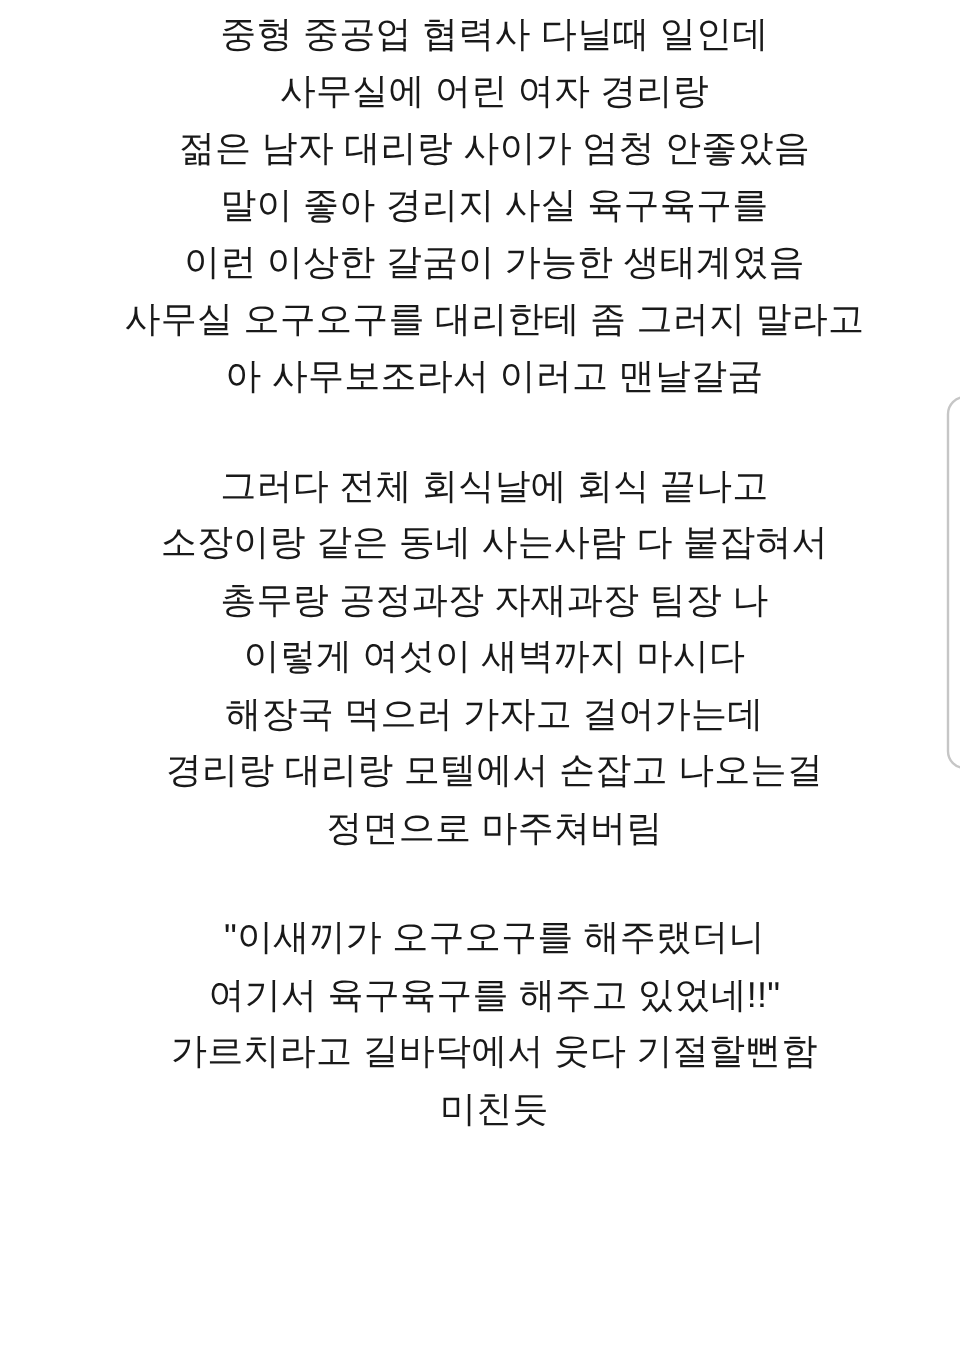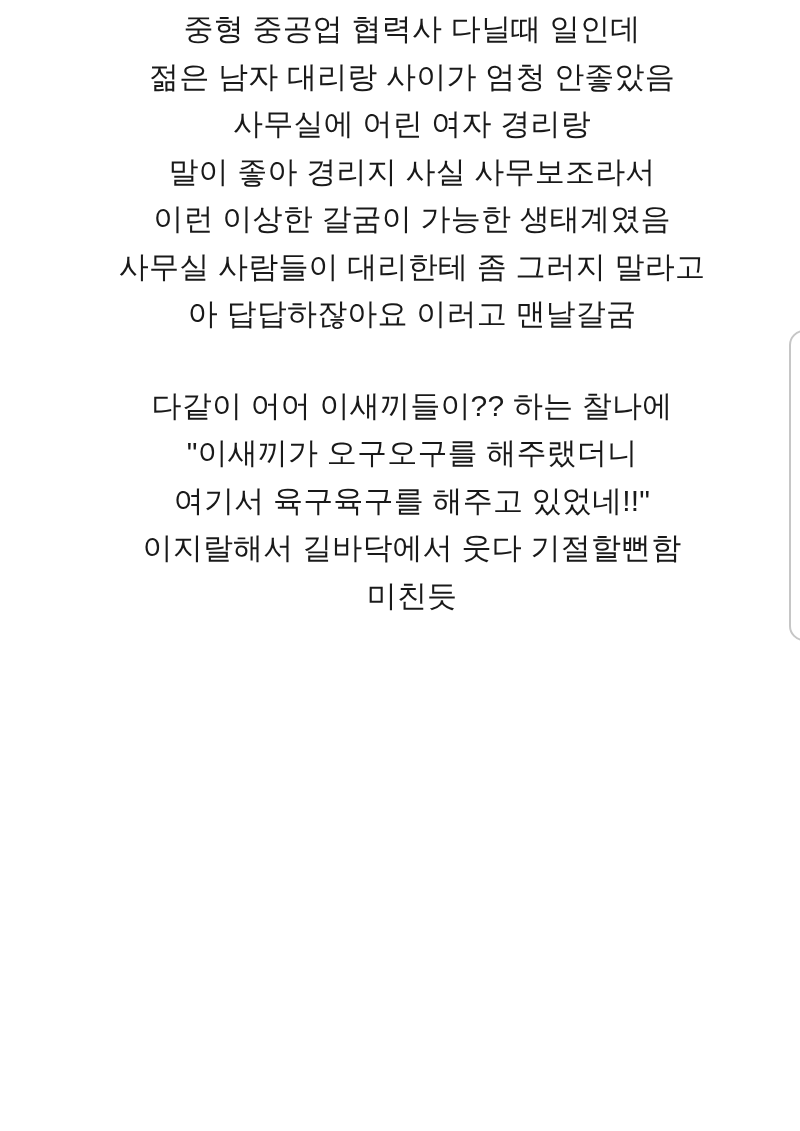--- a/index.html
+++ b/index.html
@@ -48,29 +48,37 @@
     border-radius: 15px;
     box-sizing: border-box;
   }
 </style>
 </head>
 <body>
 
 <main class="story">
   <section class="paragraph">
       <div class="line">중형 중공업 협력사 다닐때 일인데</div>
+      <div class="line">사무실에 어린 여자 경리랑</div>
       <div class="line">젊은 남자 대리랑 사이가 엄청 안좋았음</div>
-      <div class="line">사무실에 어린 여자 경리랑</div>
-      <div class="line">말이 좋아 경리지 사실 사무보조라서</div>
+      <div class="line">말이 좋아 경리지 사실 육구육구를</div>
       <div class="line">이런 이상한 갈굼이 가능한 생태계였음</div>
-      <div class="line">사무실 사람들이 대리한테 좀 그러지 말라고</div>
-      <div class="line">아 답답하잖아요 이러고 맨날갈굼</div>
+      <div class="line">사무실 오구오구를 대리한테 좀 그러지 말라고</div>
+      <div class="line">아 사무보조라서 이러고 맨날갈굼</div>
     </section>
   <section class="paragraph">
-      <div class="line">다같이 어어 이새끼들이?? 하는 찰나에</div>
+      <div class="line">그러다 전체 회식날에 회식 끝나고</div>
+      <div class="line">소장이랑 같은 동네 사는사람 다 붙잡혀서</div>
+      <div class="line">총무랑 공정과장 자재과장 팀장 나</div>
+      <div class="line">이렇게 여섯이 새벽까지 마시다</div>
+      <div class="line">해장국 먹으러 가자고 걸어가는데</div>
+      <div class="line">경리랑 대리랑 모텔에서 손잡고 나오는걸</div>
+      <div class="line">정면으로 마주쳐버림</div>
+    </section>
+  <section class="paragraph">
       <div class="line">"이새끼가 오구오구를 해주랬더니</div>
       <div class="line">여기서 육구육구를 해주고 있었네!!"</div>
-      <div class="line">이지랄해서 길바닥에서 웃다 기절할뻔함</div>
+      <div class="line">가르치라고 길바닥에서 웃다 기절할뻔함</div>
       <div class="line">미친듯</div>
     </section>
 </main>
 
 <div class="scroll-indicator"></div>
 
 </body></html>

